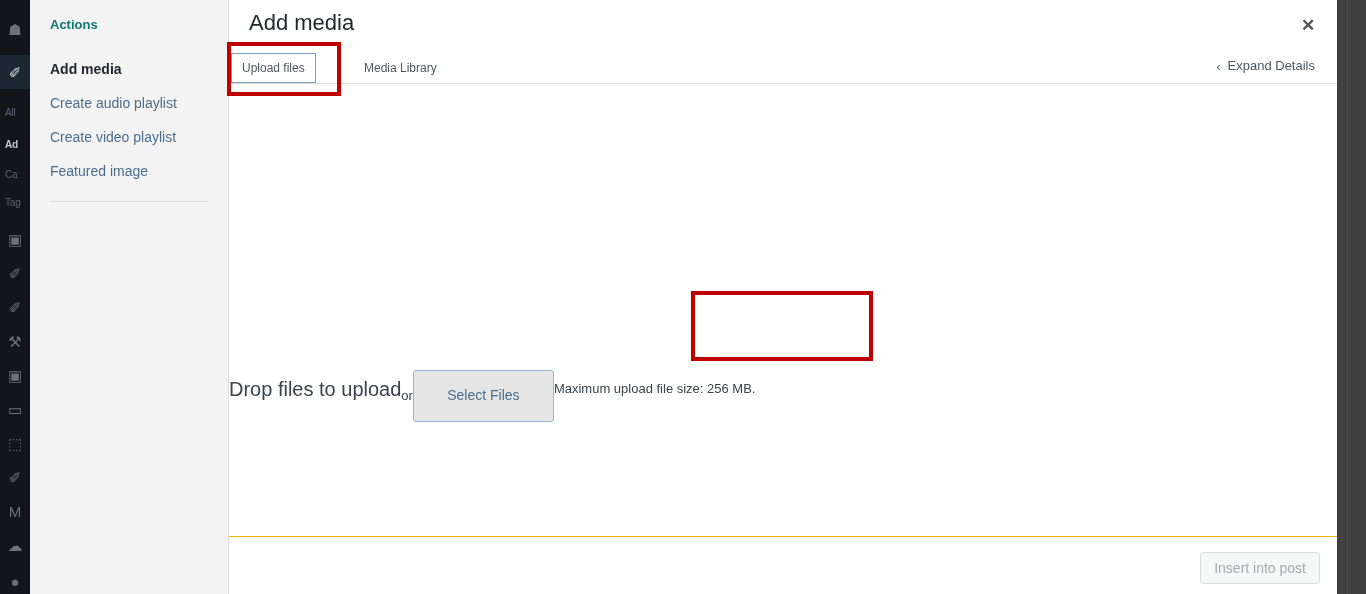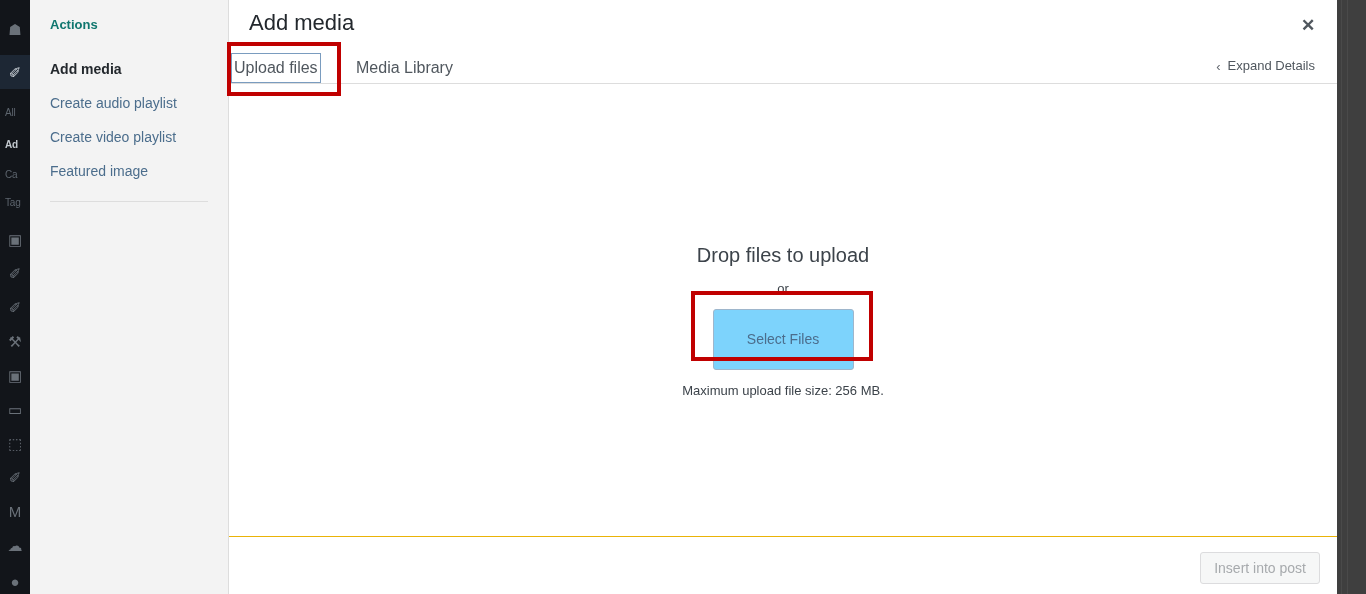--- a/index.html
+++ b/index.html
@@ -177,24 +177,24 @@
     left: 0;
     top: 48px;
     right: 0;
     height: 36px;
     border-bottom: 1px solid #dddddd;
     box-sizing: border-box;
   }
   .tab {
     position: absolute;
     top: 5px;
-    font-size: 16px;
+    font-size: 12px;
     color: #50575e;
     line-height: 18px;
-    padding: 5px 2px;
+    padding: 5px 10px;
     cursor: pointer;
     background: transparent;
     border: 1px solid transparent;
     box-sizing: border-box;
   }
   .tab.selected {
     left: 2px;
     border: 1px solid #7a9cbf;
     background: #ffffff;
     color: #50575e;
@@ -224,21 +224,20 @@
   }
 
   
   .uploader {
     position: absolute;
     left: 0;
     top: 84px;
     right: 0;
     bottom: 58px;
     display: flex;
-    flex-direction: column;
     align-items: center;
     justify-content: flex-start;
     padding-top: 158px;
     box-sizing: border-box;
   }
   .drop-headline {
     font-size: 20px;
     font-weight: normal;
     color: #3c434a;
     margin: 0;
@@ -246,22 +245,22 @@
   }
   .drop-or {
     font-size: 13px;
     color: #3c434a;
     margin: 14px 0 0 0;
     line-height: 14px;
   }
   .select-files-btn {
     margin-top: 13px;
     width: 141px;
-    height: 61px;
-    background: #7dd3fc;
+    height: 52px;
+    background: #e5e5e5;
     border: 1px solid #9eb6cc;
     border-radius: 3px;
     color: #4b6d8c;
     font-size: 14px;
     font-family: "Liberation Sans", sans-serif;
     cursor: pointer;
     line-height: 41px;
     padding: 0;
     box-sizing: border-box;
   }

